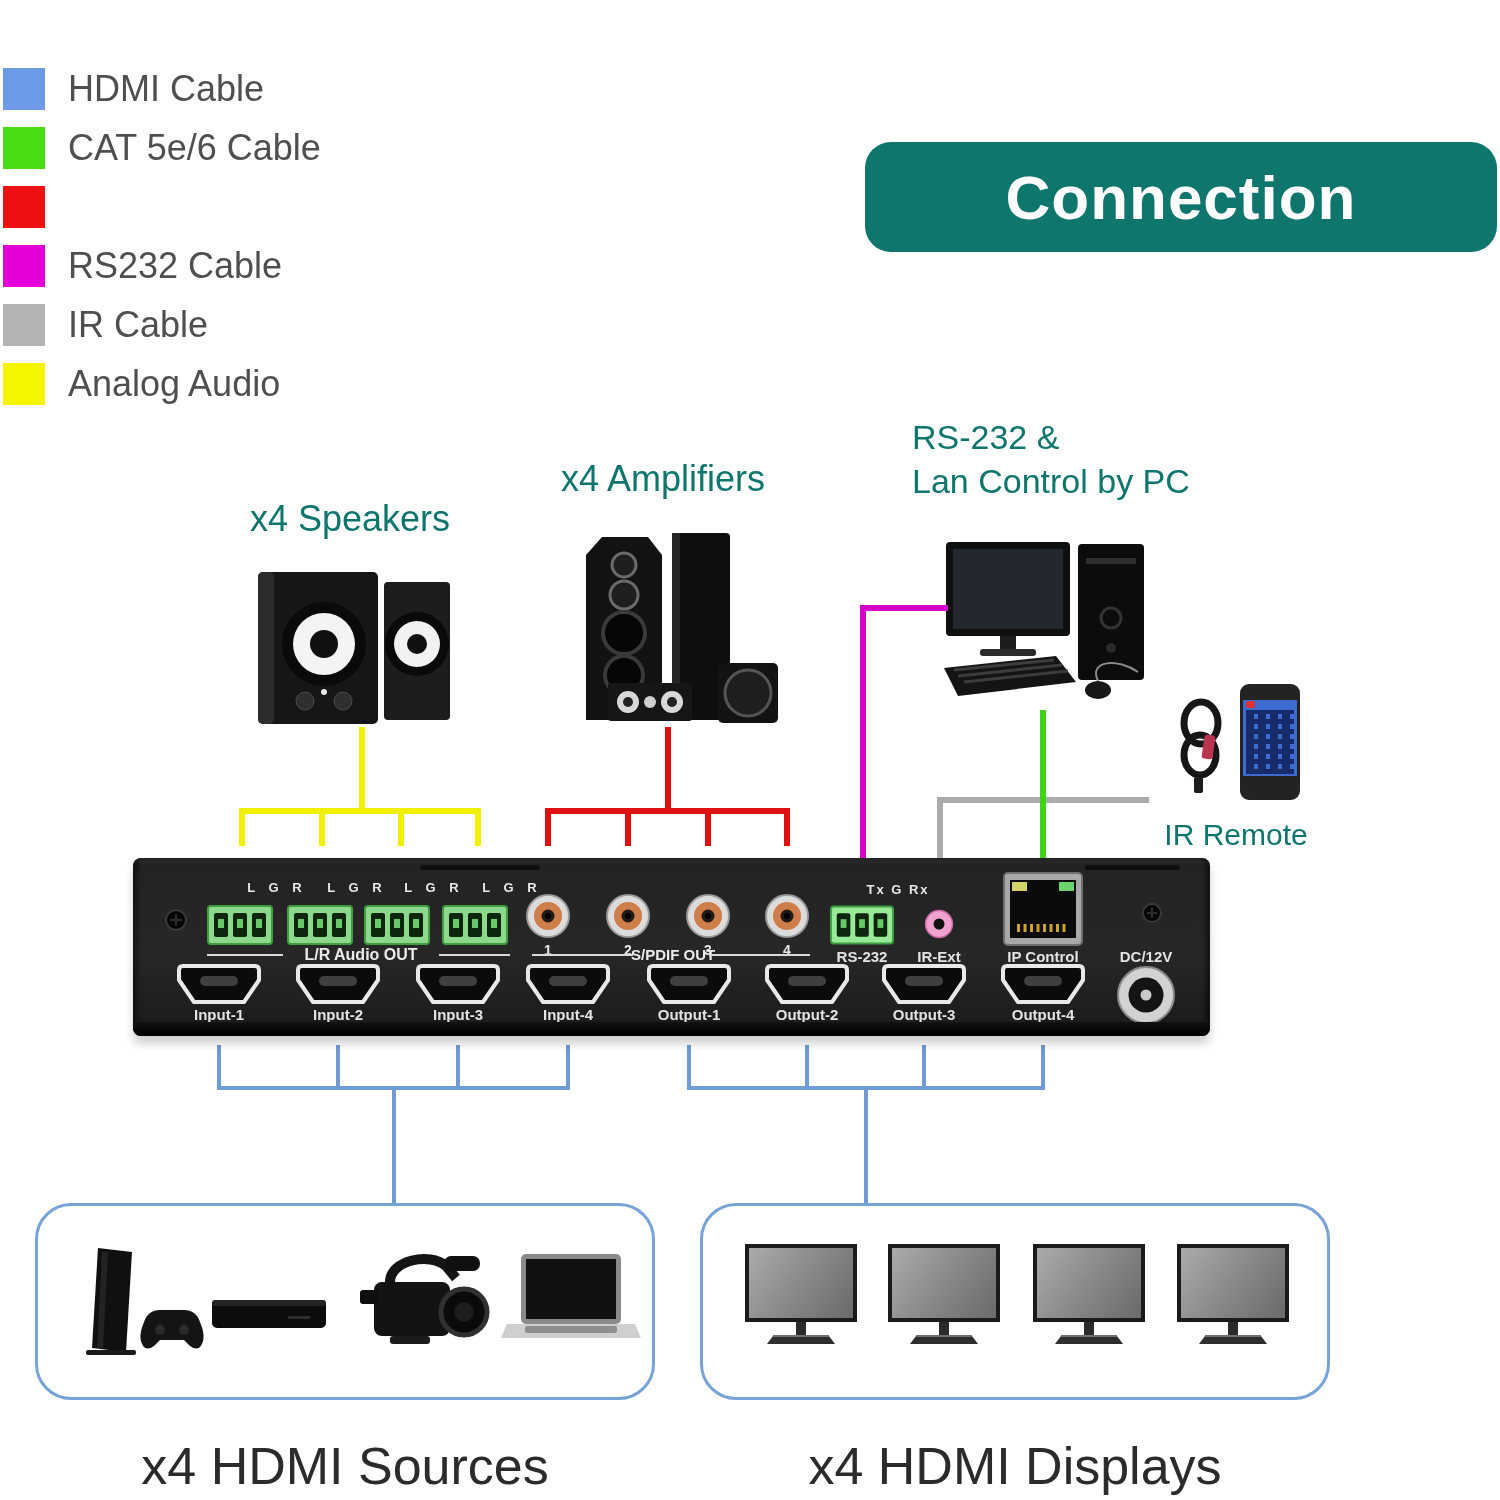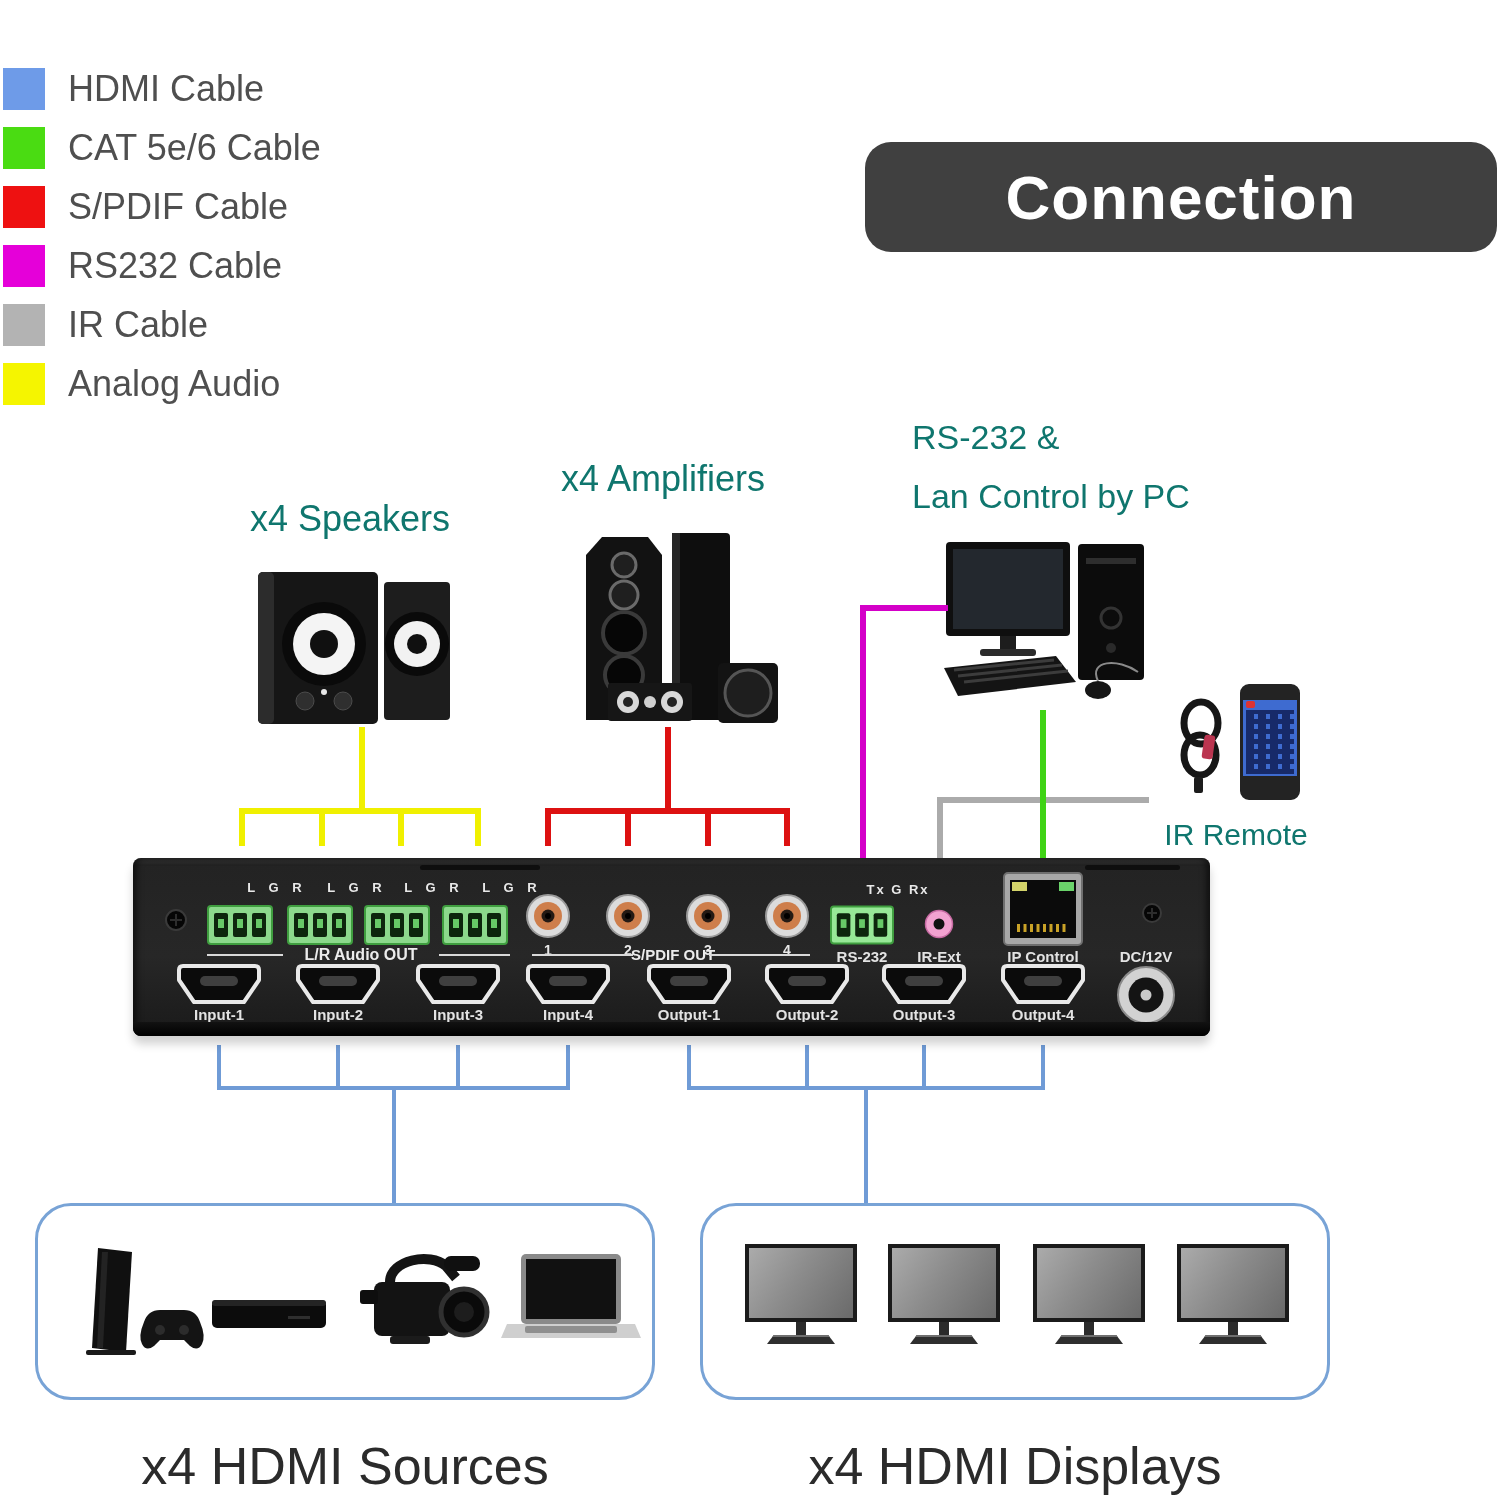--- a/index.html
+++ b/index.html
@@ -58,45 +58,44 @@
     <div class="legend-row" style="top:68px">
       <span class="swatch" style="background: rgb(110, 155, 232);"></span>
       <span class="legend-label">HDMI Cable</span>
     </div>
     <div class="legend-row" style="top:127px">
       <span class="swatch" style="background: rgb(74, 220, 18);"></span>
       <span class="legend-label">CAT 5e/6 Cable</span>
     </div>
     <div class="legend-row" style="top:186px">
       <span class="swatch" style="background: rgb(238, 17, 17);"></span>
-      <span class="legend-label">S/PDIF Cable</span>
     </div>
     <div class="legend-row" style="top:245px">
       <span class="swatch" style="background: rgb(229, 0, 217);"></span>
       <span class="legend-label">RS232 Cable</span>
     </div>
     <div class="legend-row" style="top:304px">
       <span class="swatch" style="background: rgb(179, 179, 179);"></span>
       <span class="legend-label">IR Cable</span>
     </div>
     <div class="legend-row" style="top:363px">
       <span class="swatch" style="background: rgb(245, 245, 0);"></span>
       <span class="legend-label">Analog Audio</span>
     </div>
   </div>
 
-  <div class="banner" style="background: #404040;">
+  <div class="banner" style="background: #0f766e;">
     <span class="banner-text">Connection</span>
   </div>
 
   <div class="scene-label centered" style="left:350px;top:498px;font-size:36px">x4 Speakers</div>
   <div class="scene-label centered" style="left:663px;top:458px;font-size:36px">x4 Amplifiers</div>
   <div class="scene-label" style="left:912px;top:418px">
     <span style="display:block">RS-232 &amp;</span>
-    <span style="display:block;margin-top:20px">Lan Control by PC</span>
+    <span style="display:block;margin-top:5px">Lan Control by PC</span>
   </div>
   <div class="scene-label centered" style="left:1236px;top:818px;font-size:30px">IR Remote</div>
 
   <svg class="abs" style="left:252px;top:558px" width="205" height="172" viewBox="0 0 205 172">
     <rect x="6" y="14" width="120" height="152" rx="5" fill="#161616"></rect>
     <rect x="6" y="14" width="16" height="152" rx="5" fill="#2c2c2c"></rect>
     <circle cx="72" cy="86" r="42" fill="#0a0a0a"></circle>
     <circle cx="72" cy="86" r="31" fill="#f4f4f4"></circle>
     <circle cx="72" cy="86" r="14" fill="#101010"></circle>
     <circle cx="53" cy="143" r="9" fill="#2f2f2f" stroke="#4c4c4c"></circle>

